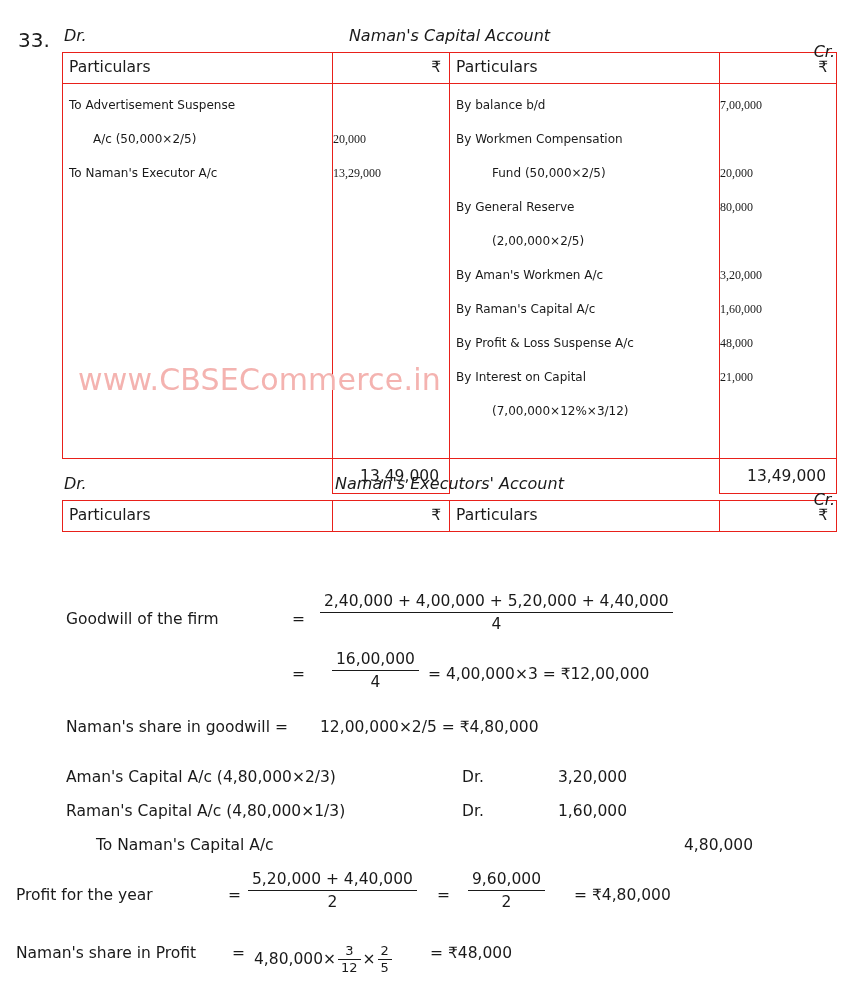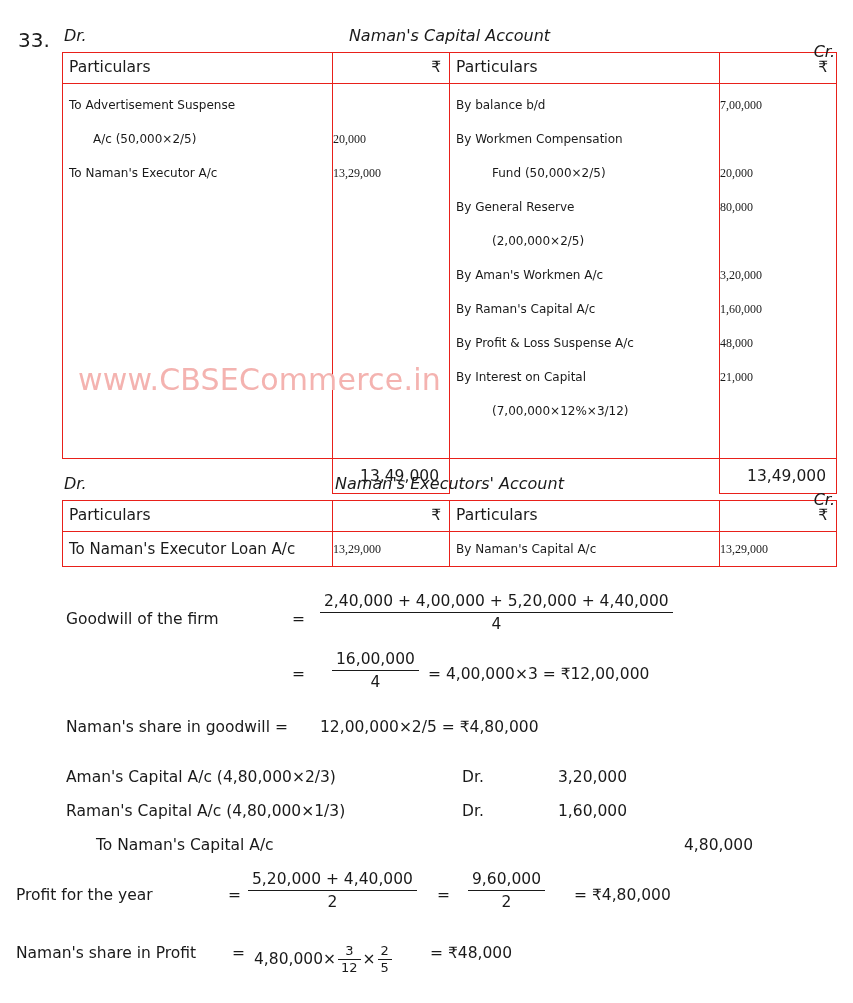--- a/index.html
+++ b/index.html
@@ -262,34 +262,20 @@
         <td>
               <div class="cellpad rs">₹</div>
             </td>
         <td>
               <div class="cellpad">Particulars</div>
             </td>
         <td>
               <div class="cellpad rs">₹</div>
             </td>
       </tr>
-      <tr>
-        <td>
-              <div class="rowline" style="font-size:15px;">To Naman's Executor Loan A/c</div>
-            </td>
-        <td>
-              <div class="rowline r">13,29,000</div>
-            </td>
-        <td>
-              <div class="rowline">By Naman's Capital A/c</div>
-            </td>
-        <td>
-              <div class="rowline r">13,29,000</div>
-            </td>
-      </tr>
     </tbody>
       </table>
   </div>
 
   <div class="work" style="left:66px; top:610px;">Goodwill of the firm</div>
   <div class="work" style="left:292px; top:610px;">=</div>
   <div class="work" style="left:316px; top:592px;">
     <span class="frac">
       <span class="num">2,40,000 + 4,00,000 + 5,20,000 + 4,40,000</span>
       <span class="den">4</span>

